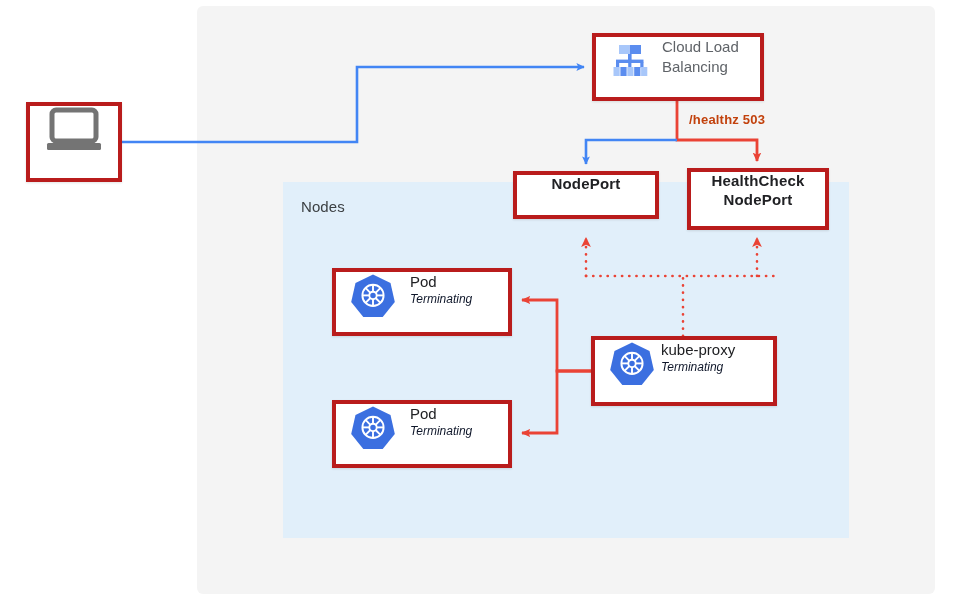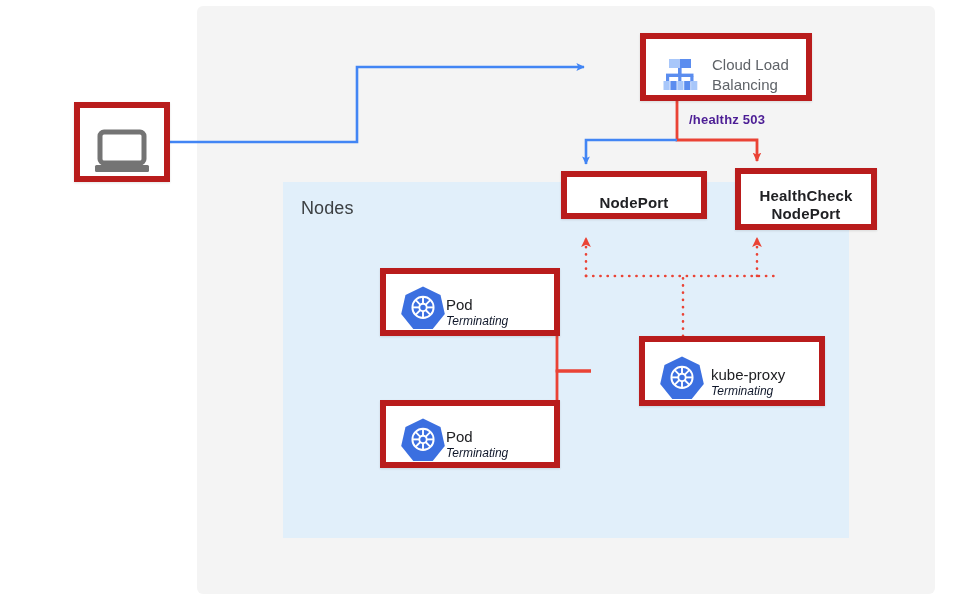--- a/index.html
+++ b/index.html
@@ -38,35 +38,34 @@
     left: 283px;
     top: 182px;
     width: 566px;
     height: 356px;
     background: #e1effa;
   }
   .nodes-label {
     position: absolute;
     left: 301px;
     top: 198px;
-    font-size: 18px;
+    font-size: 15px;
     color: #3c4043;
     letter-spacing: 0.1px;
   }
 
   
   .card {
     position: absolute;
     background: #ffffff;
-    border: 6px solid #b91c1c;
+    border: 4px solid #b91c1c;
     box-sizing: border-box;
     display: flex;
-    align-items: flex-end;
+    align-items: flex-start;
     box-shadow: 0 1px 2px rgba(60,64,67,0.14);
-    margin-left: 48px;
   }
 
   
   .client-card {
     left: 26px;
     top: 102px;
     width: 96px;
     height: 80px;
     justify-content: center;
   }
@@ -110,20 +109,21 @@
     line-height: 1.25;
     letter-spacing: 0.2px;
   }
 
   
   .pod-card {
     left: 332px;
     width: 180px;
     height: 68px;
     padding-left: 14px;
+    gap: 14px;
   }
   .pod-a { top: 268px; }
   .pod-b { top: 400px; }
 
   
   .kubeproxy-card {
     left: 591px;
     top: 336px;
     width: 186px;
     height: 70px;
@@ -143,21 +143,21 @@
     font-style: italic;
   }
 
   
   .healthz-label {
     position: absolute;
     left: 689px;
     top: 112px;
     font-size: 13px;
     font-weight: bold;
-    color: #4c1d95;
+    color: #c2410c;
     letter-spacing: 0.2px;
   }
 
   .icon-box { display: flex; align-items: center; justify-content: center; }
 </style>
 </head>
 <body>
 
 <div id="canvas">
 

